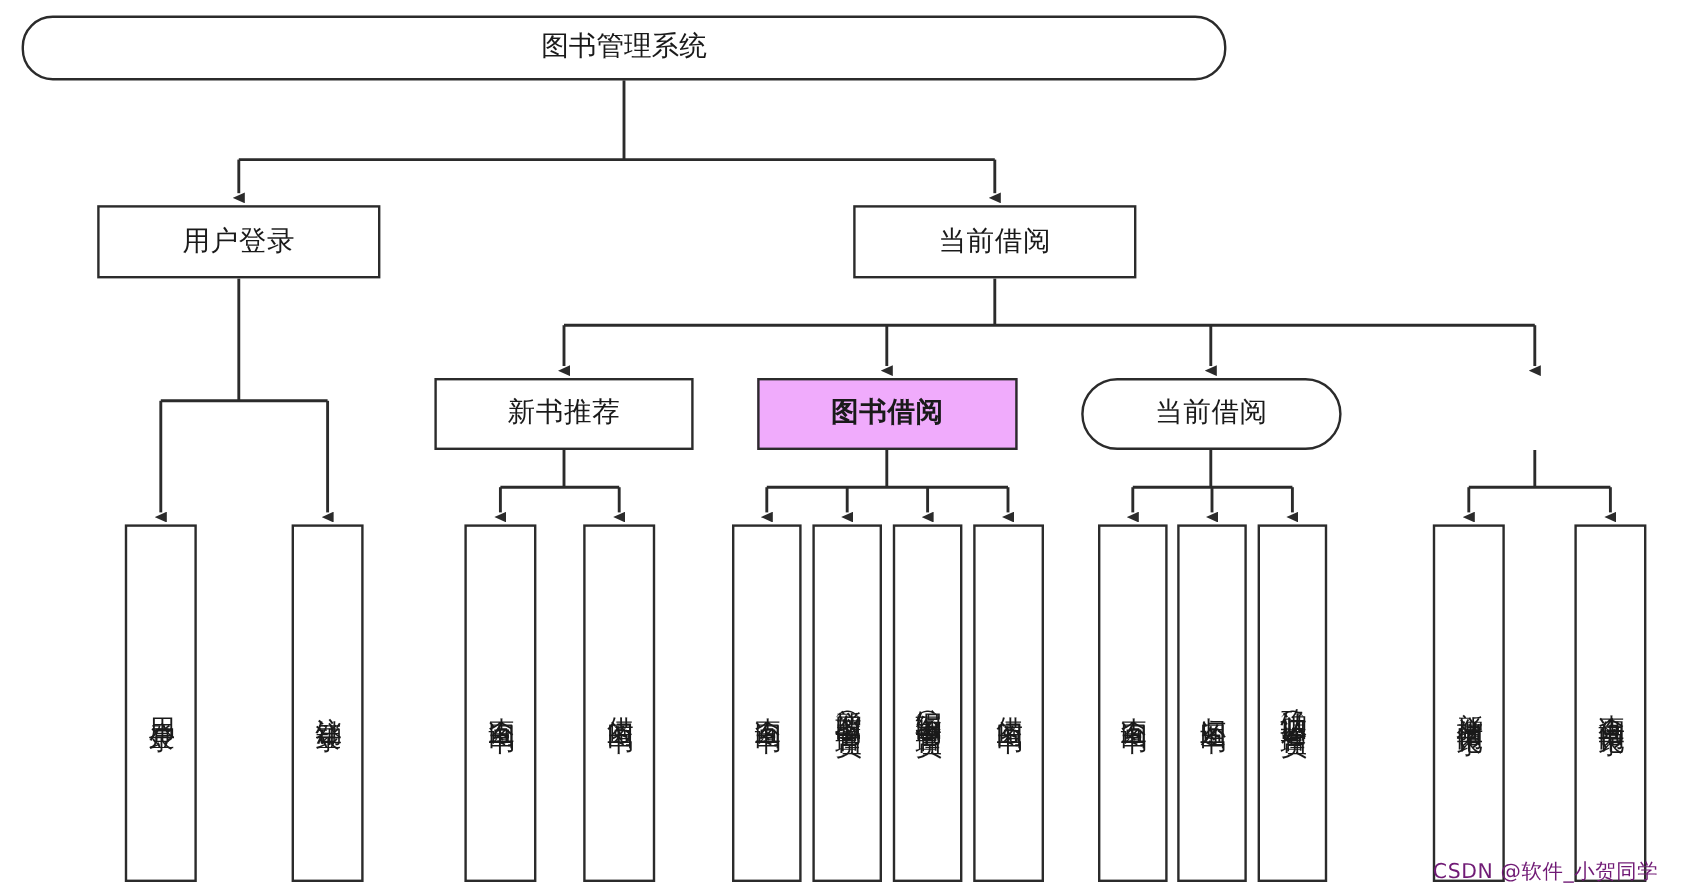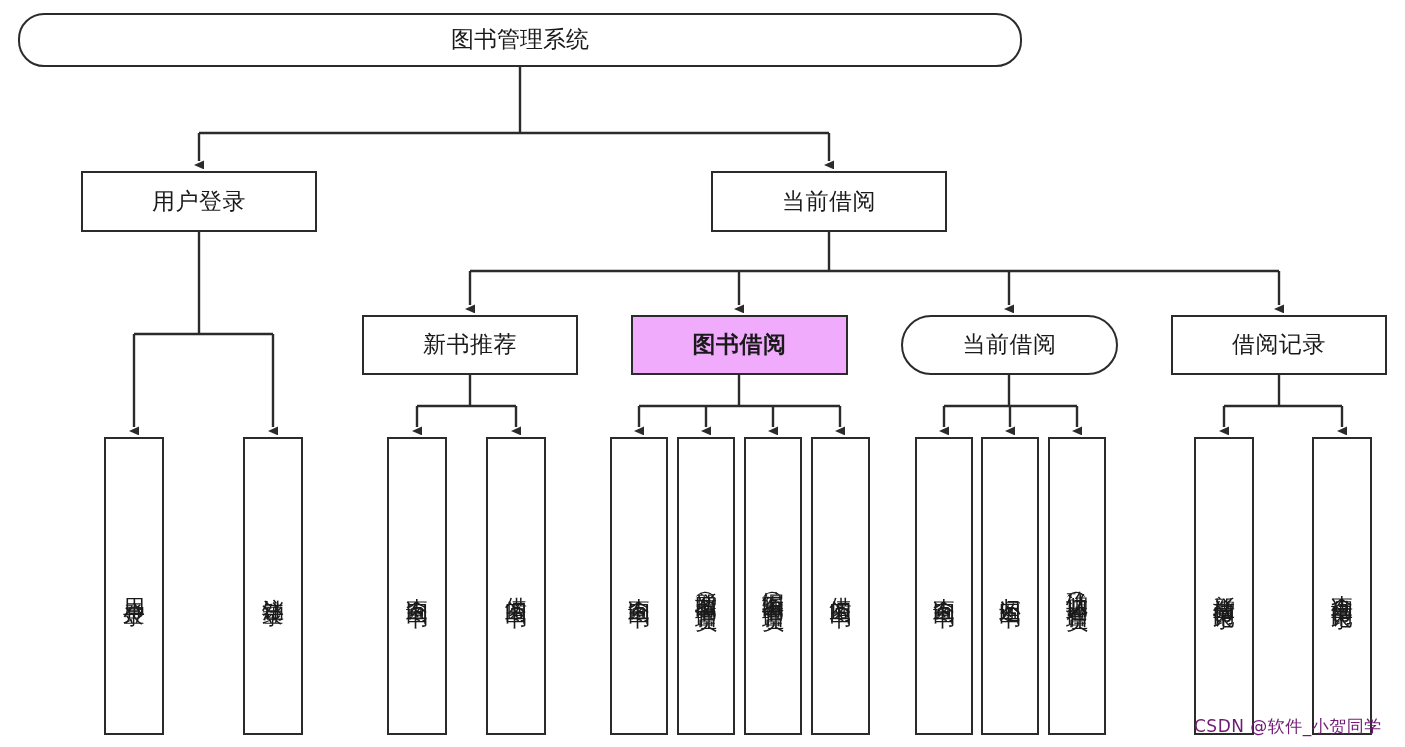--- a/index.html
+++ b/index.html
@@ -126,21 +126,20 @@
   </svg>
 
   <div class="node node-root" style="left: 18px; top: 13px; width: 1004px; height: 54px; border-color: rgb(43, 43, 43); background: rgb(255, 255, 255); color: rgb(26, 26, 26);">图书管理系统</div>
 
   <div class="node node-h" style="left: 81px; top: 171px; width: 236px; height: 61px; border-color: rgb(43, 43, 43); background: rgb(255, 255, 255); color: rgb(26, 26, 26);">用户登录</div>
   <div class="node node-h" style="left: 711px; top: 171px; width: 236px; height: 61px; border-color: rgb(43, 43, 43); background: rgb(255, 255, 255); color: rgb(26, 26, 26);">当前借阅</div>
 
   <div class="node node-h" style="left: 362px; top: 315px; width: 216px; height: 60px; border-color: rgb(43, 43, 43); background: rgb(255, 255, 255); color: rgb(26, 26, 26);">新书推荐</div>
   <div class="node node-h" style="left: 631px; top: 315px; width: 217px; height: 60px; border-color: rgb(43, 43, 43); background: #f0abfc; color: rgb(26, 26, 26); font-weight: bold;">图书借阅</div>
   <div class="node node-h" style="left: 901px; top: 315px; width: 217px; height: 60px; border-color: rgb(43, 43, 43); background: rgb(255, 255, 255); color: rgb(26, 26, 26); border-radius: 30px;">当前借阅</div>
-  <div class="node node-h" style="left: 1171px; top: 315px; width: 216px; height: 60px; border-color: rgb(43, 43, 43); background: rgb(255, 255, 255); color: rgb(26, 26, 26);">借阅记录</div>
 
   <div class="node node-v" style="left: 104px; top: 437px; width: 60px; height: 298px; border-color: rgb(43, 43, 43); background: rgb(255, 255, 255); color: rgb(26, 26, 26);">
     <span class="vlabel" style="font-size: 22px;">用户登录</span>
   </div>
   <div class="node node-v" style="left: 243px; top: 437px; width: 60px; height: 298px; border-color: rgb(43, 43, 43); background: rgb(255, 255, 255); color: rgb(26, 26, 26);">
     <span class="vlabel" style="font-size: 22px;">注销登录</span>
   </div>
   <div class="node node-v" style="left: 387px; top: 437px; width: 60px; height: 298px; border-color: rgb(43, 43, 43); background: rgb(255, 255, 255); color: rgb(26, 26, 26);">
     <span class="vlabel" style="font-size: 22px;">查询图书</span>
   </div>

